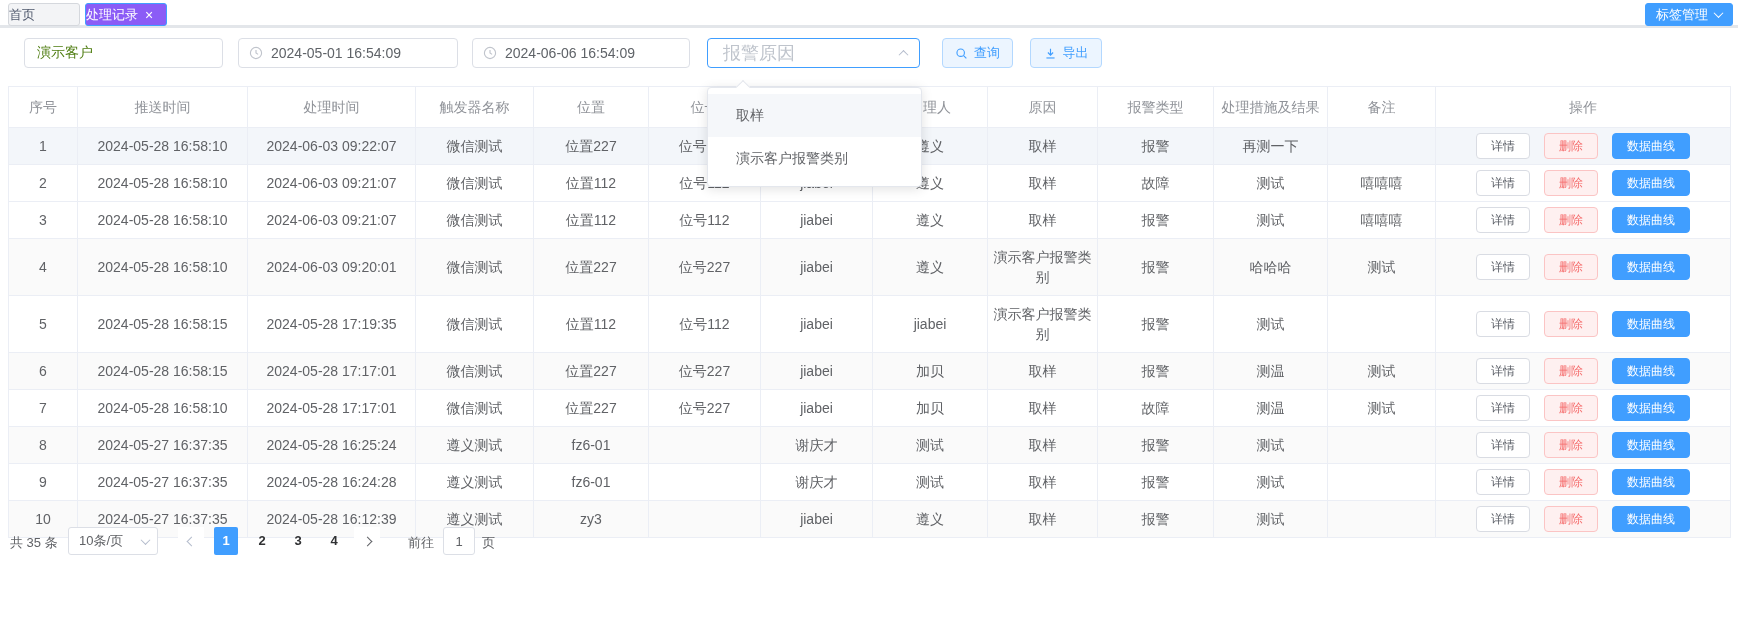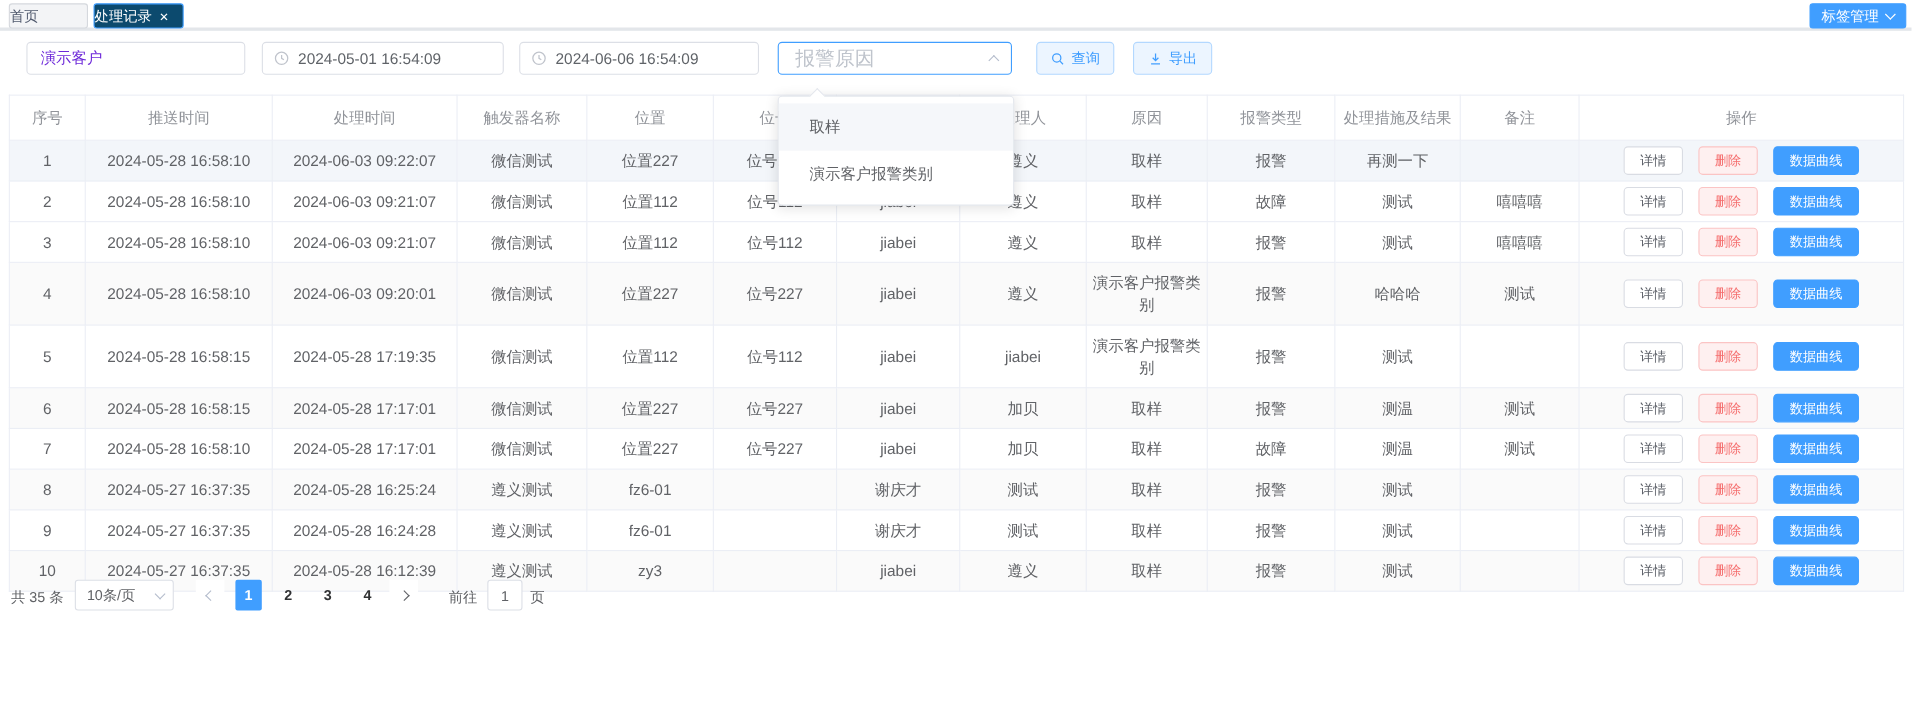--- a/index.html
+++ b/index.html
@@ -5,38 +5,38 @@
   * { margin:0; padding:0; box-sizing:border-box; }
   html,body { background:#fff; }
   body { font-family:"Liberation Sans","DejaVu Sans",sans-serif; color:#606266; }
   .page { position:relative; width:1738px; height:644px; background:#fff; overflow:hidden; }
 
   
   .tabbar { position:absolute; left:0; top:0; width:1738px; height:28px; background:#fff; border-bottom:3px solid #e3e6ea; }
   .tab { position:absolute; top:3px; height:23px; display:flex; align-items:center; 
          font-size:13px; border-radius:3px; cursor:pointer; }
   .tab.inactive { left:8px; width:72px; background:#f3f4f6; border:1px solid #d5d8dd; color:#515a6e; }
-  .tab.active { left:85px; width:82px; background:#0c4a6e; border:1px solid #409EFF; color:#fff; }
+  .tab.active { left:85px; width:82px; background:#8b5cf6; border:1px solid #409EFF; color:#fff; }
   .tab-close { margin-left:7px; font-size:14px; line-height:1; color:#fff; }
   .tag-btn { position:absolute; top:3px; right:5px; height:23px; padding:0 10px; background:#409EFF;
              border:1px solid #409EFF; border-radius:3px; color:#fff; font-size:13px; display:flex;
              align-items:center; gap:7px; cursor:pointer; font-family:inherit; }
 
   
   .chev { display:inline-block; width:7px; height:7px; border-right:1.5px solid #b4bccc; border-bottom:1.5px solid #b4bccc; }
   .chev-down { transform:rotate(45deg) translate(-1px,-1px); }
   .chev-up   { transform:rotate(-135deg) translate(-1px,-1px); }
   .chev-left { transform:rotate(135deg); }
   .chev-right{ transform:rotate(-45deg); }
   .chev.white { border-color:#fff; }
 
   
   .filters { position:absolute; left:0; top:38px; width:1738px; height:30px; }
   .f-input { position:absolute; left:24px; width:199px; height:30px; border:1px solid #dcdfe6; border-radius:4px;
-             padding:0 12px; font-size:14px; color:#6d28d9; font-family:inherit; outline:none; background:#fff; }
+             padding:0 12px; font-size:14px; color:#4d7c0f; font-family:inherit; outline:none; background:#fff; }
   .f-date { position:absolute; height:30px; border:1px solid #dcdfe6; border-radius:4px; background:#fff;
             display:flex; align-items:center; gap:8px; padding:0 10px; font-size:14px; color:#5f6368; cursor:pointer; }
   .f-date.d1 { left:238px; width:220px; }
   .f-date.d2 { left:472px; width:218px; }
   .f-select { position:absolute; left:707px; width:213px; height:30px; border:1px solid #409EFF; border-radius:4px;
               background:#fff; display:flex; align-items:center; padding:0 12px 0 15px; cursor:pointer; }
   .f-select .ph { flex:1; font-size:18px; color:#bfc4cc; }
   .f-btn { position:absolute; height:30px; border-radius:4px; font-size:13px; display:flex; align-items:center;
            justify-content:center; gap:6px; cursor:pointer; font-family:inherit;
            background:#ecf5ff; border:1px solid #b3d8ff; color:#409EFF; }

